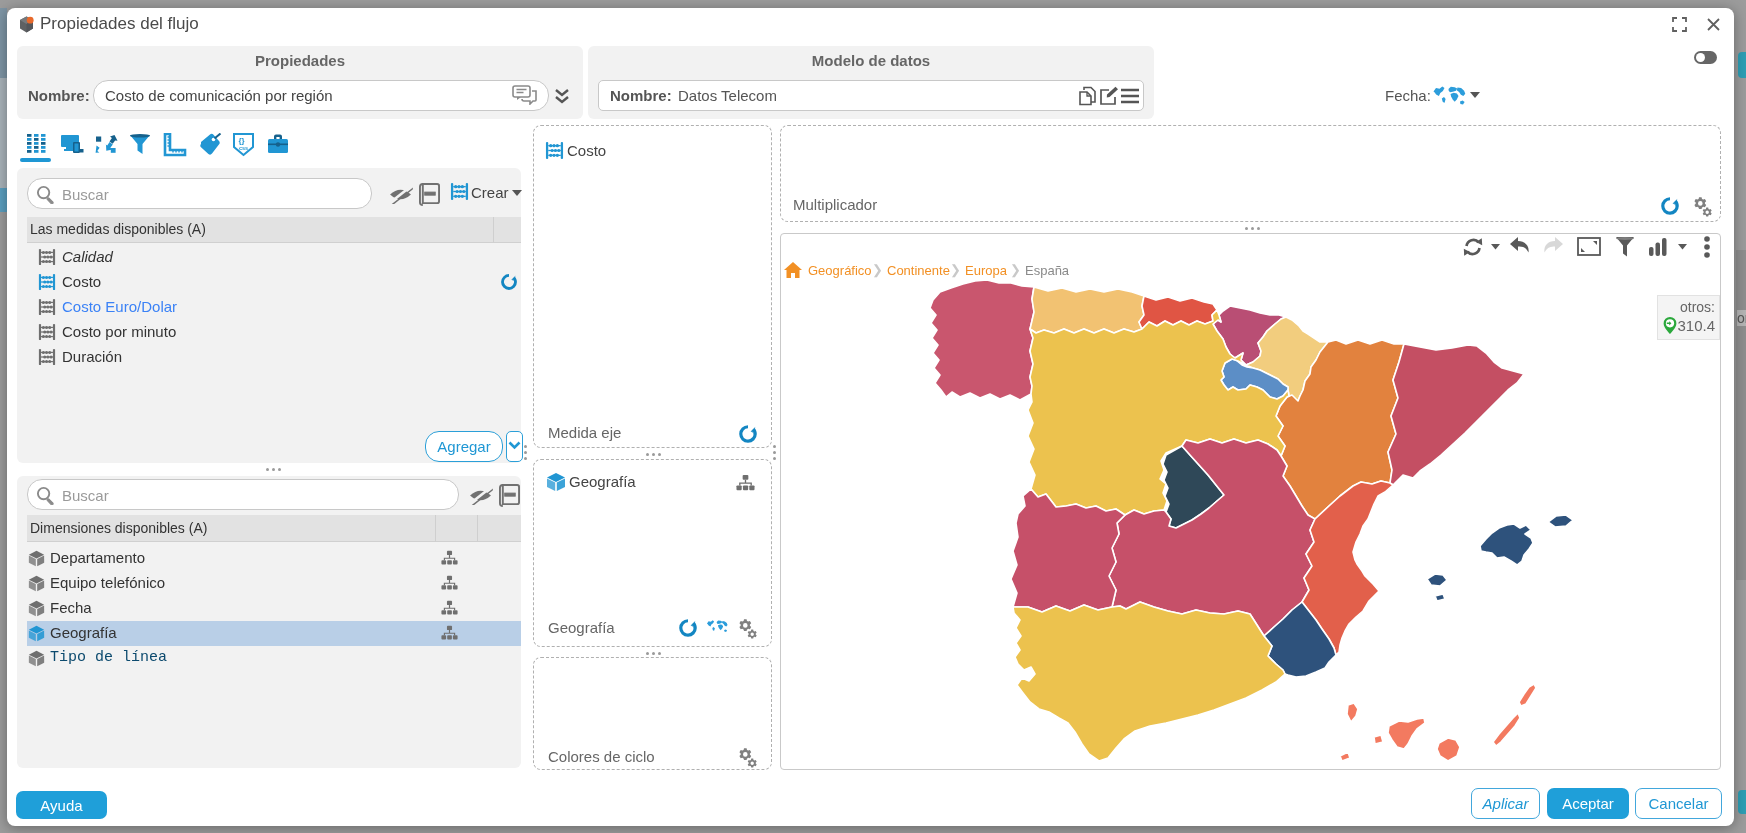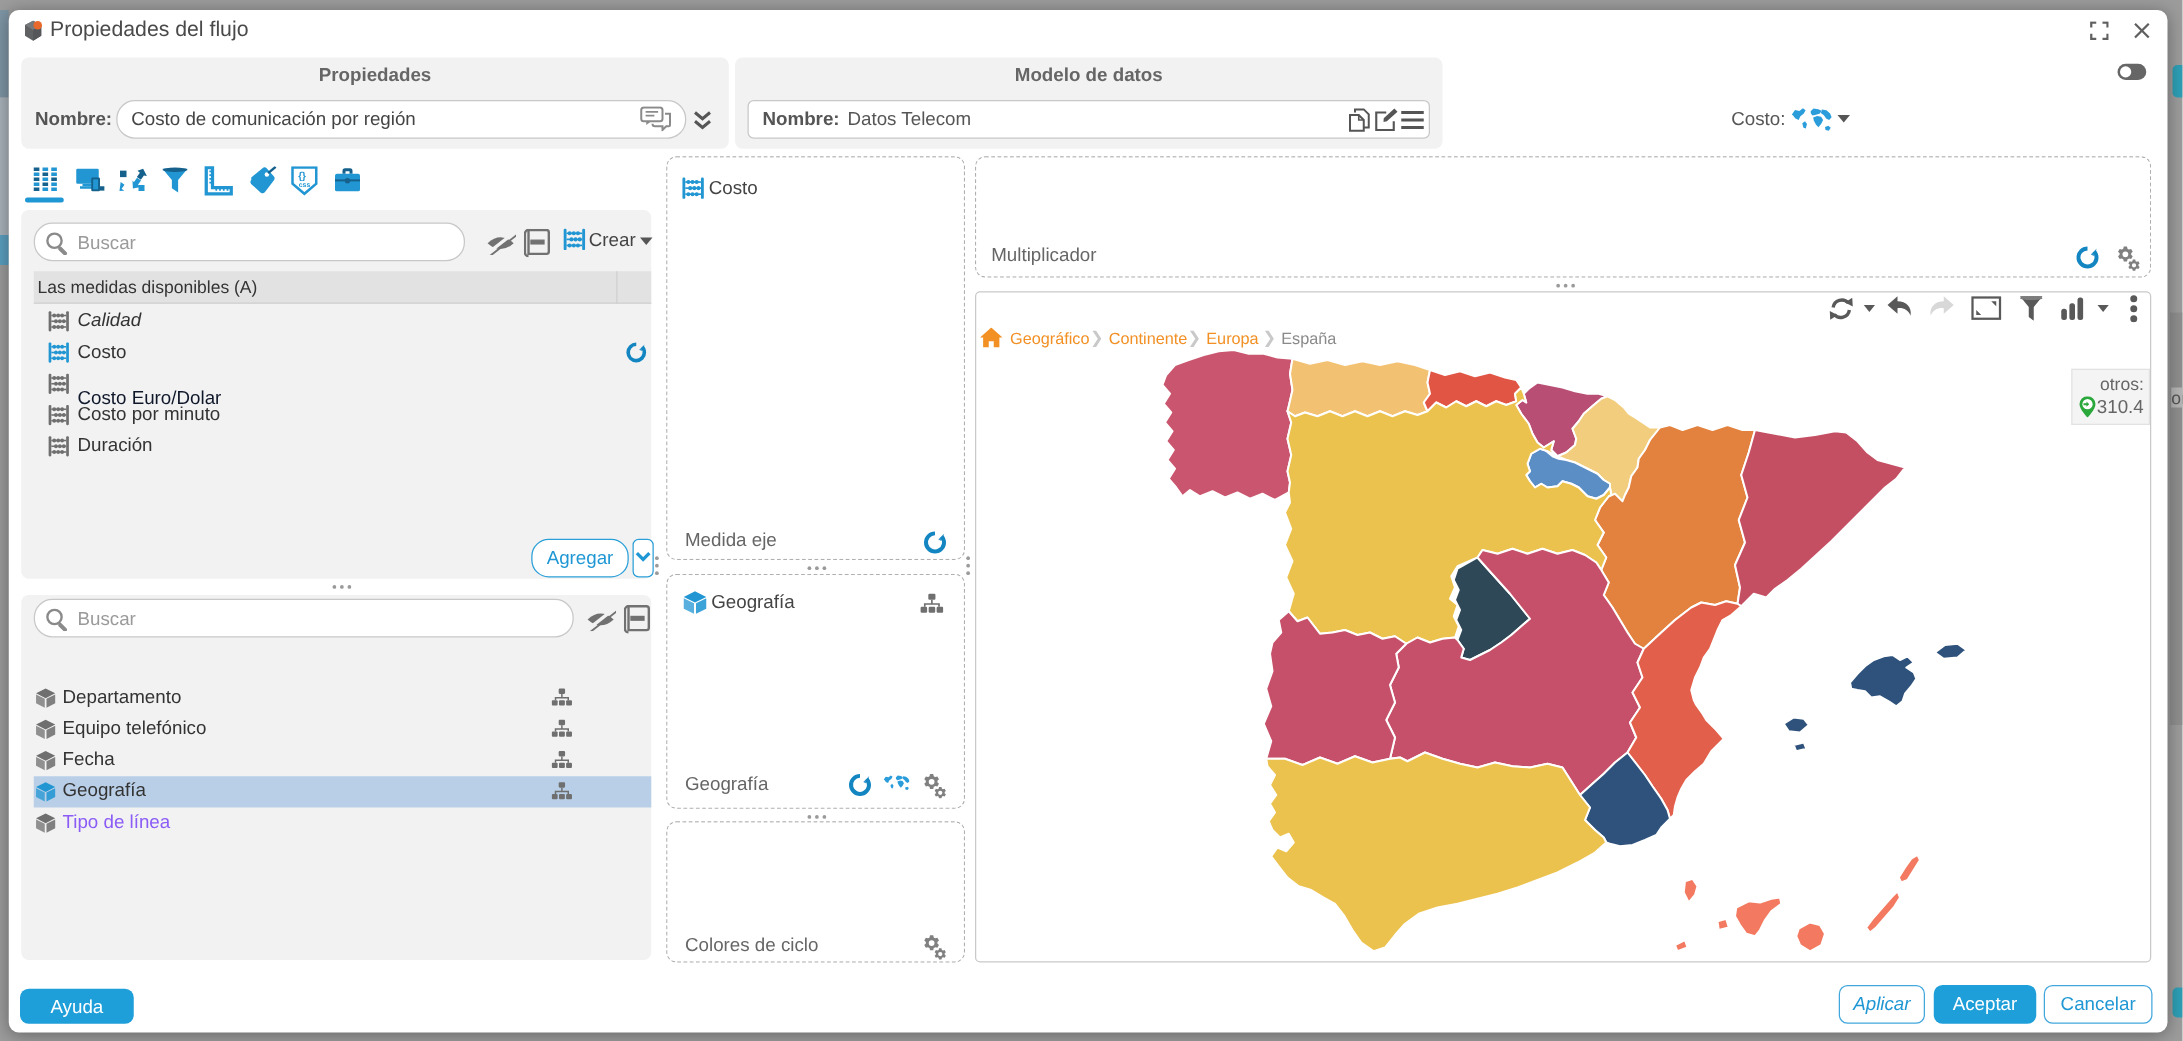--- a/index.html
+++ b/index.html
@@ -162,21 +162,21 @@
     </div>
   <div class="icon" style="left:1113px;top:79px;">
       <svg width="20" height="18" viewBox="0 0 20 18" stroke="#555" stroke-width="2.4">
         <path d="M1 3 h18 M1 9 h18 M1 15 h18"></path>
       </svg>
     </div>
 
   <div class="abs" style="left:1687px;top:43px;width:23px;height:13px;background:#666;border-radius:7px;">
     <div style="position:absolute;left:2px;top:2px;width:9px;height:9px;background:#fff;border-radius:50%;"></div>
   </div>
-  <div class="abs" style="left:1378px;top:79px;font-size:15px;color:#555;">Costo:</div>
+  <div class="abs" style="left:1378px;top:79px;font-size:15px;color:#555;">Fecha:</div>
   <div class="icon" style="left:1425px;top:77px;">
       <svg width="34" height="22" viewBox="0 0 34 22" fill="#2c9ddb">
         <use href="#s-world"></use>
       </svg>
     </div>
   <div class="abs" style="left:1463px;top:84px;width:0;height:0;border-left:5px solid transparent;border-right:5px solid transparent;border-top:6px solid #555;"></div>
 
   <div class="abs" style="left:18px;top:125px;width:280px;height:24px;">
 <svg width="280" height="24" viewBox="0 0 280 24">
 <g fill="#2196d3">
@@ -286,21 +286,21 @@
     <div class="abs" style="left:493px;top:265px;">
       <svg width="18" height="18" viewBox="0 0 20 20" fill="#1386c2">
         <use href="#s-gauge"></use>
       </svg>
     </div>
 <div class="abs" style="left:31px;top:290px;">
       <svg width="18" height="18" viewBox="0 0 20 20" fill="#6f6f6f">
         <use href="#s-abacus"></use>
       </svg>
     </div>
-    <div class="abs" style="left:55px;top:290px;font-size:15px;color:#0f172a;margin-top:12px;">Costo Euro/Dolar</div>
+    <div class="abs" style="left:55px;top:290px;font-size:15px;color:#3b82f6;">Costo Euro/Dolar</div>
 <div class="abs" style="left:31px;top:315px;">
       <svg width="18" height="18" viewBox="0 0 20 20" fill="#6f6f6f">
         <use href="#s-abacus"></use>
       </svg>
     </div>
     <div class="abs" style="left:55px;top:315px;font-size:15px;color:#333;">Costo por minuto</div>
 <div class="abs" style="left:31px;top:340px;">
       <svg width="18" height="18" viewBox="0 0 20 20" fill="#6f6f6f">
         <use href="#s-abacus"></use>
       </svg>
@@ -338,20 +338,25 @@
       <svg width="25" height="19" viewBox="0 0 26 20" fill="#717171">
         <use href="#s-eye"></use>
       </svg>
     </div>
   <div class="icon" style="left:492px;top:476px;">
       <svg width="21" height="23" viewBox="0 0 22 24" fill="#717171" stroke="#717171">
         <use href="#s-card"></use>
       </svg>
     </div>
 
+  <div class="abs" style="left:20px;top:507px;width:494px;height:27px;background:#e2e2e2;border-bottom:1px solid #d0d0d0;">
+    <div style="position:absolute;left:408px;top:0;width:1px;height:27px;background:#cfcfcf;"></div>
+    <div style="position:absolute;left:450px;top:0;width:1px;height:27px;background:#cfcfcf;"></div>
+    <div style="position:absolute;left:3px;top:5px;font-size:14px;color:#333;">Dimensiones disponibles (A)</div>
+  </div>
   <div class="abs" style="left:20px;top:538px;width:494px;height:25px;"></div>
     <div class="abs" style="left:21px;top:542px;">
       <svg width="17" height="17" viewBox="0 0 20 20" fill="#6f6f6f">
         <use href="#s-cube"></use>
       </svg>
     </div>
     <div class="abs" style="left:43px;top:541px;font-size:15px;color:#333;">Departamento</div>
     <div class="abs" style="left:434px;top:542px;">
       <svg width="17" height="17" viewBox="0 0 20 20" fill="#6f6f6f">
         <use href="#s-sitemap"></use>
@@ -392,21 +397,21 @@
       <svg width="17" height="17" viewBox="0 0 20 20" fill="#6f6f6f">
         <use href="#s-sitemap"></use>
       </svg>
     </div>
 <div class="abs" style="left:20px;top:638px;width:494px;height:25px;"></div>
     <div class="abs" style="left:21px;top:642px;">
       <svg width="17" height="17" viewBox="0 0 20 20" fill="#6f6f6f">
         <use href="#s-cube"></use>
       </svg>
     </div>
-    <div class="abs" style="left:43px;top:641px;font-size:15px;color:#8b5cf6;">Tipo de línea</div>
+    <div class="abs" style="left:43px;top:641px;font-size:15px;color:#0c4a6e;font-family:Liberation Mono, monospace;">Tipo de línea</div>
 
   <div class="btn btn-blue" style="left:9px;top:783px;width:91px;height:28px;">Ayuda</div>
 
   <div class="card" style="left:526px;top:117px;width:239px;height:323px;"></div>
   <div class="icon" style="left:538px;top:133px;">
       <svg width="19" height="19" viewBox="0 0 20 20" fill="#2196d3">
         <use href="#s-abacus"></use>
       </svg>
     </div>
   <div class="abs" style="left:560px;top:134px;font-size:15px;color:#444;">Costo</div>

